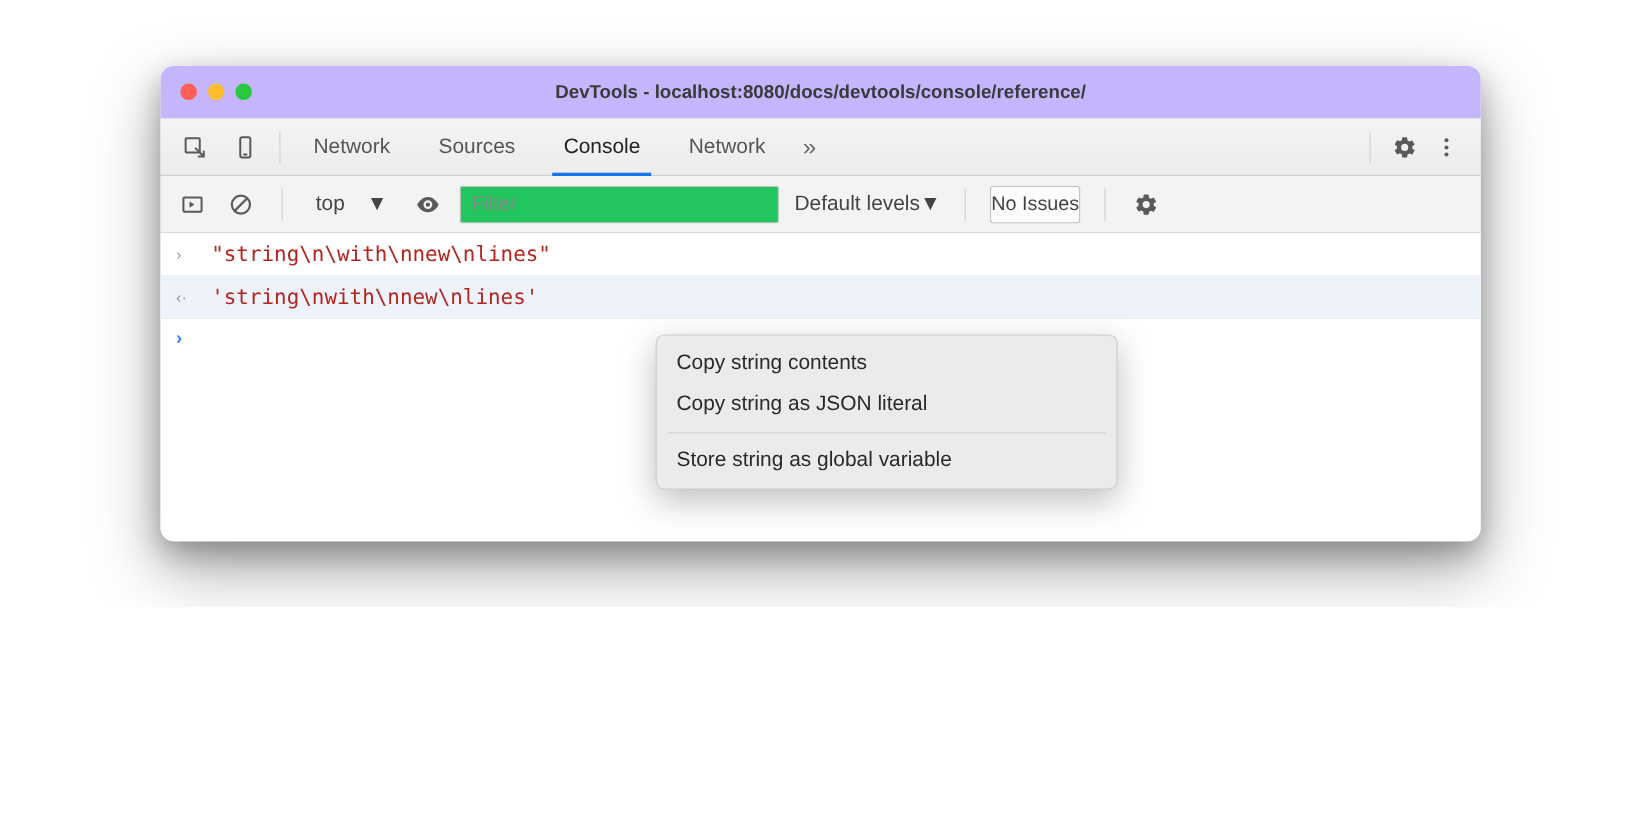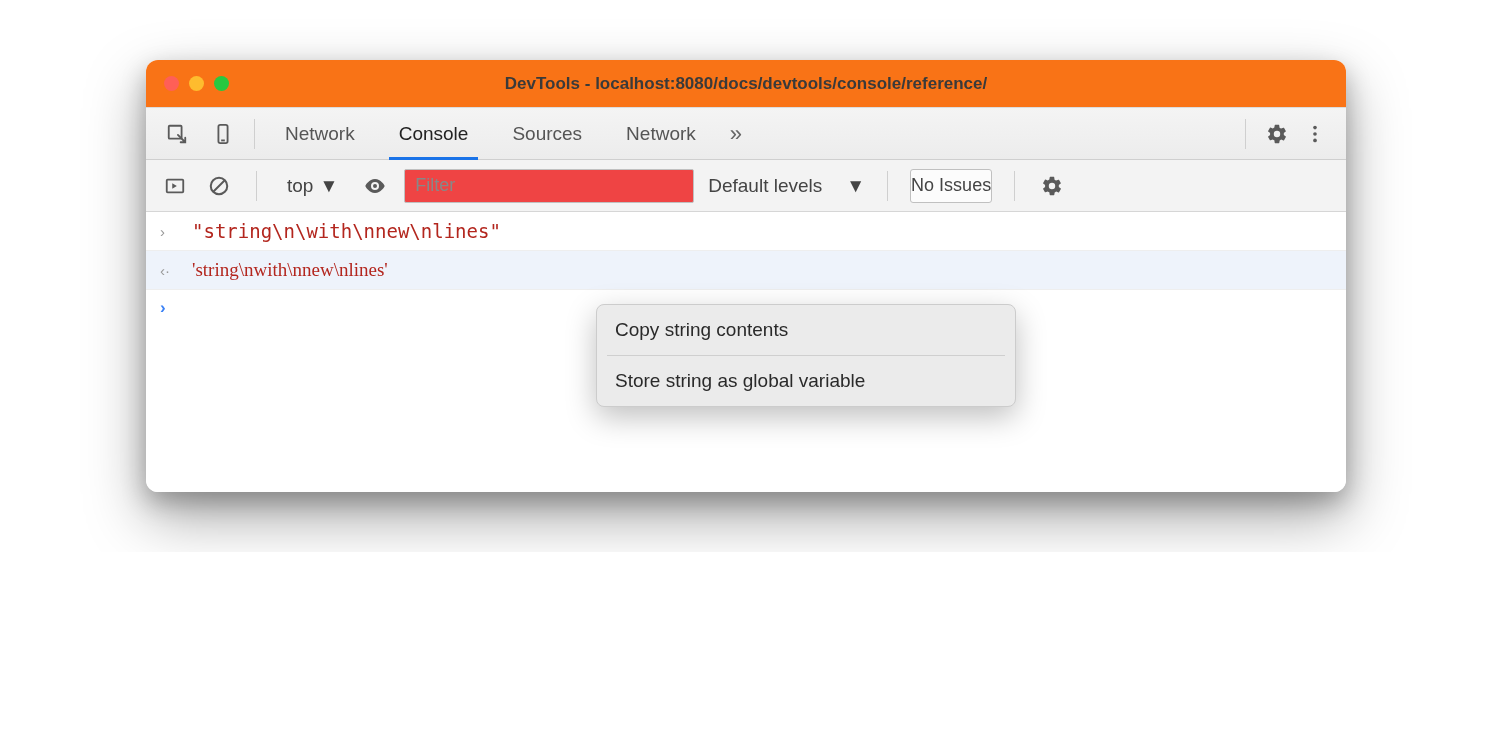--- a/index.html
+++ b/index.html
@@ -18,21 +18,21 @@
     .window {
       width: 1200px;
       background: #fff;
       border-radius: 12px;
       box-shadow: 0 25px 60px rgba(0,0,0,0.35), 0 10px 25px rgba(0,0,0,0.25);
       overflow: visible;
       position: relative;
     }
     .titlebar {
       height: 48px;
-      background: #f97316;
+      background: #c4b5fd;
       border-radius: 12px 12px 0 0;
       display: flex;
       align-items: center;
       padding: 0 34px;
       border-bottom: 1px solid #dcdcdc;
       position: relative;
     }
     .traffic-lights {
       display: flex;
       gap: 10px;
@@ -130,45 +130,45 @@
       background: #f3f3f3;
       border-bottom: 1px solid #d6d6d6;
       display: flex;
       align-items: center;
       padding: 0 14px;
       gap: 14px;
     }
     .context-select {
       display: flex;
       align-items: center;
-      gap: 6px;
+      gap: 20px;
       font-size: 19px;
       color: #444;
       cursor: pointer;
       padding: 4px 8px;
     }
     .filter-input {
       height: 34px;
       width: 290px;
       border: 1px solid #c0c0c0;
-      background: #ef4444;
+      background: #22c55e;
       border-radius: 2px;
       font-size: 18px;
       padding: 0 10px;
       color: #333;
     }
     .filter-input::placeholder {
       color: #888;
     }
     .levels {
       font-size: 19px;
       color: #444;
       display: flex;
       align-items: center;
-      gap: 24px;
+      gap: 0;
       cursor: pointer;
     }
     .issues-btn {
       height: 34px;
       padding: 0 0;
       border: 1px solid #c0c0c0;
       background: #fcfcfc;
       border-radius: 3px;
       font-size: 18px;
       color: #444;
@@ -198,21 +198,21 @@
       border-bottom: none;
     }
     .line-marker {
       width: 18px;
       color: #999;
       font-family: -apple-system, sans-serif;
       font-size: 15px;
     }
     .line-marker.prompt { color: #3b82f6; font-size: 17px; font-weight: 600; }
     .code-input { color: #b3261e; }
-    .code-output { color: #b3261e; font-family: Liberation Serif, serif; }
+    .code-output { color: #b3261e; }
     .context-menu {
       position: absolute;
       top: 92px;
       left: 450px;
       width: 420px;
       background: #ebebeb;
       border: 1px solid #ccc;
       border-radius: 8px;
       box-shadow: 0 10px 30px rgba(0,0,0,0.25);
       padding: 6px 0;
@@ -264,22 +264,22 @@
       <span class="icon-btn">
         <svg width="22" height="22" viewBox="0 0 24 24" fill="none" stroke="#5a5a5a" stroke-width="2">
             <rect x="7" y="2" width="10" height="20" rx="2"></rect>
             <line x1="10" y1="19" x2="14" y2="19"></line>
           </svg>
       </span>
     </div>
     <div class="divider-v"></div>
     <div class="tabs">
       <div class="tab">Network</div>
+      <div class="tab">Sources</div>
       <div class="tab active">Console</div>
-      <div class="tab">Sources</div>
       <div class="tab">Network</div>
       <div class="more-tabs">»</div>
     </div>
     <div class="tabbar-right">
       <div class="divider-v"></div>
       <span class="icon-btn">
         <svg width="22" height="22" viewBox="0 0 24 24" fill="#5a5a5a">
             <path d="M19.4 13a7.8 7.8 0 0 0 .1-1 7.8 7.8 0 0 0-.1-1l2.1-1.6a.5.5 0 0 0 .1-.7l-2-3.4a.5.5 0 0 0-.6-.2l-2.5 1a7.6 7.6 0 0 0-1.7-1l-.4-2.6A.5.5 0 0 0 14 2h-4a.5.5 0 0 0-.5.4l-.4 2.6a7.6 7.6 0 0 0-1.7 1l-2.5-1a.5.5 0 0 0-.6.2l-2 3.4a.5.5 0 0 0 .1.7L4.5 11a7.8 7.8 0 0 0-.1 1 7.8 7.8 0 0 0 .1 1l-2.1 1.6a.5.5 0 0 0-.1.7l2 3.4a.5.5 0 0 0 .6.2l2.5-1a7.6 7.6 0 0 0 1.7 1l.4 2.6A.5.5 0 0 0 10 22h4a.5.5 0 0 0 .5-.4l.4-2.6a7.6 7.6 0 0 0 1.7-1l2.5 1a.5.5 0 0 0 .6-.2l2-3.4a.5.5 0 0 0-.1-.7ZM12 15.5A3.5 3.5 0 1 1 15.5 12 3.5 3.5 0 0 1 12 15.5Z"></path>
           </svg>
       </span>
@@ -339,18 +339,19 @@
     <div class="console-line output-line">
       <span class="line-marker">‹·</span>
       <span class="code-output">'string\nwith\nnew\nlines'</span>
     </div>
     <div class="console-line prompt-line">
       <span class="line-marker prompt">›</span>
     </div>
 
     <div class="context-menu">
       <div class="menu-item">Copy string contents</div>
+      <div class="menu-item">Copy string as JSON literal</div>
       <div class="menu-sep"></div>
       <div class="menu-item">Store string as global variable</div>
     </div>
   </div>
 
 </div>
 
 </body></html>

